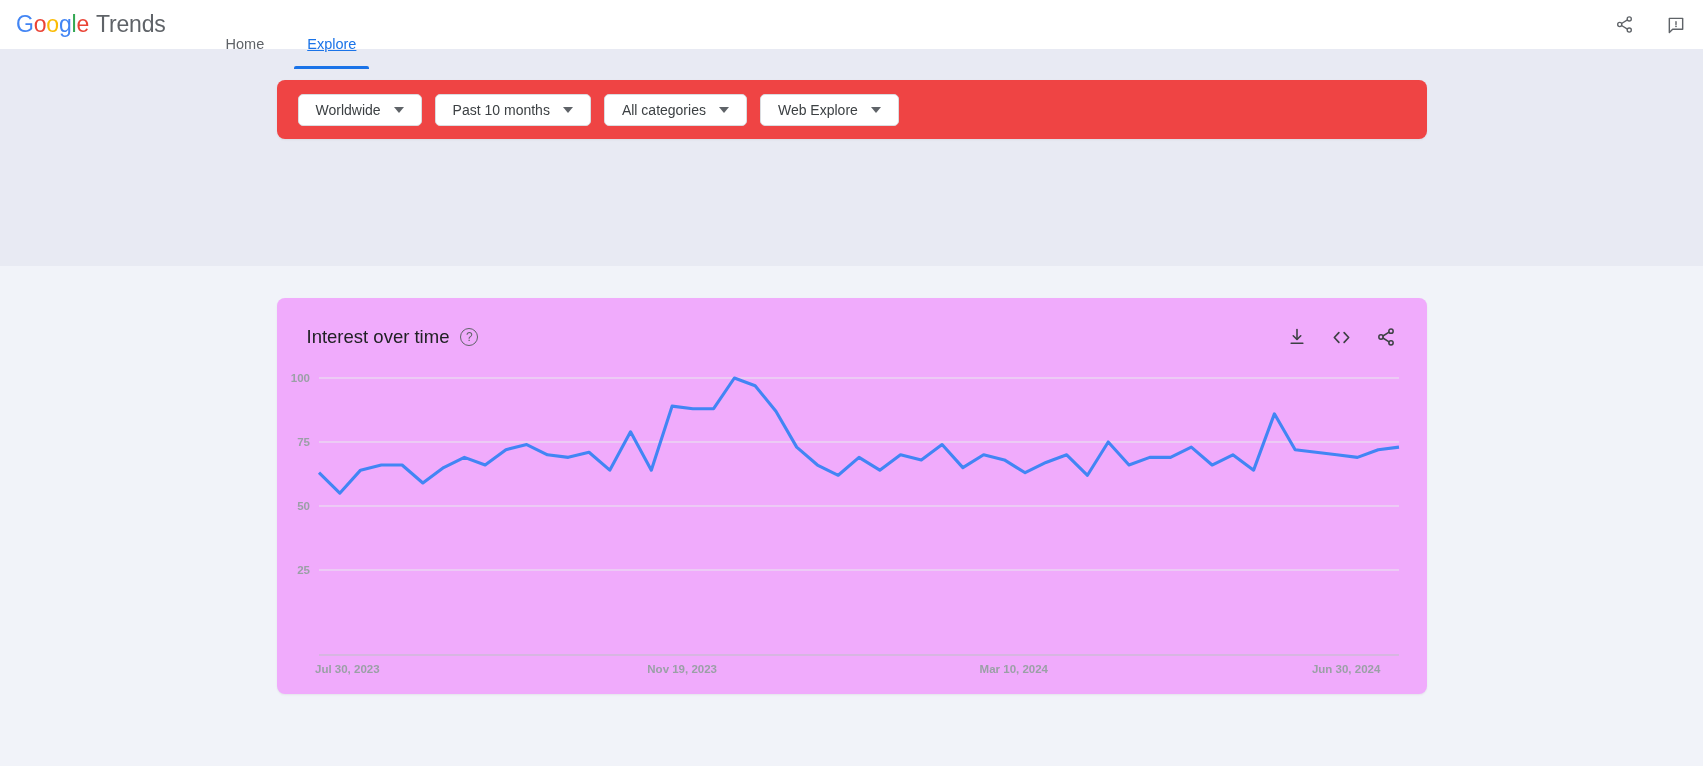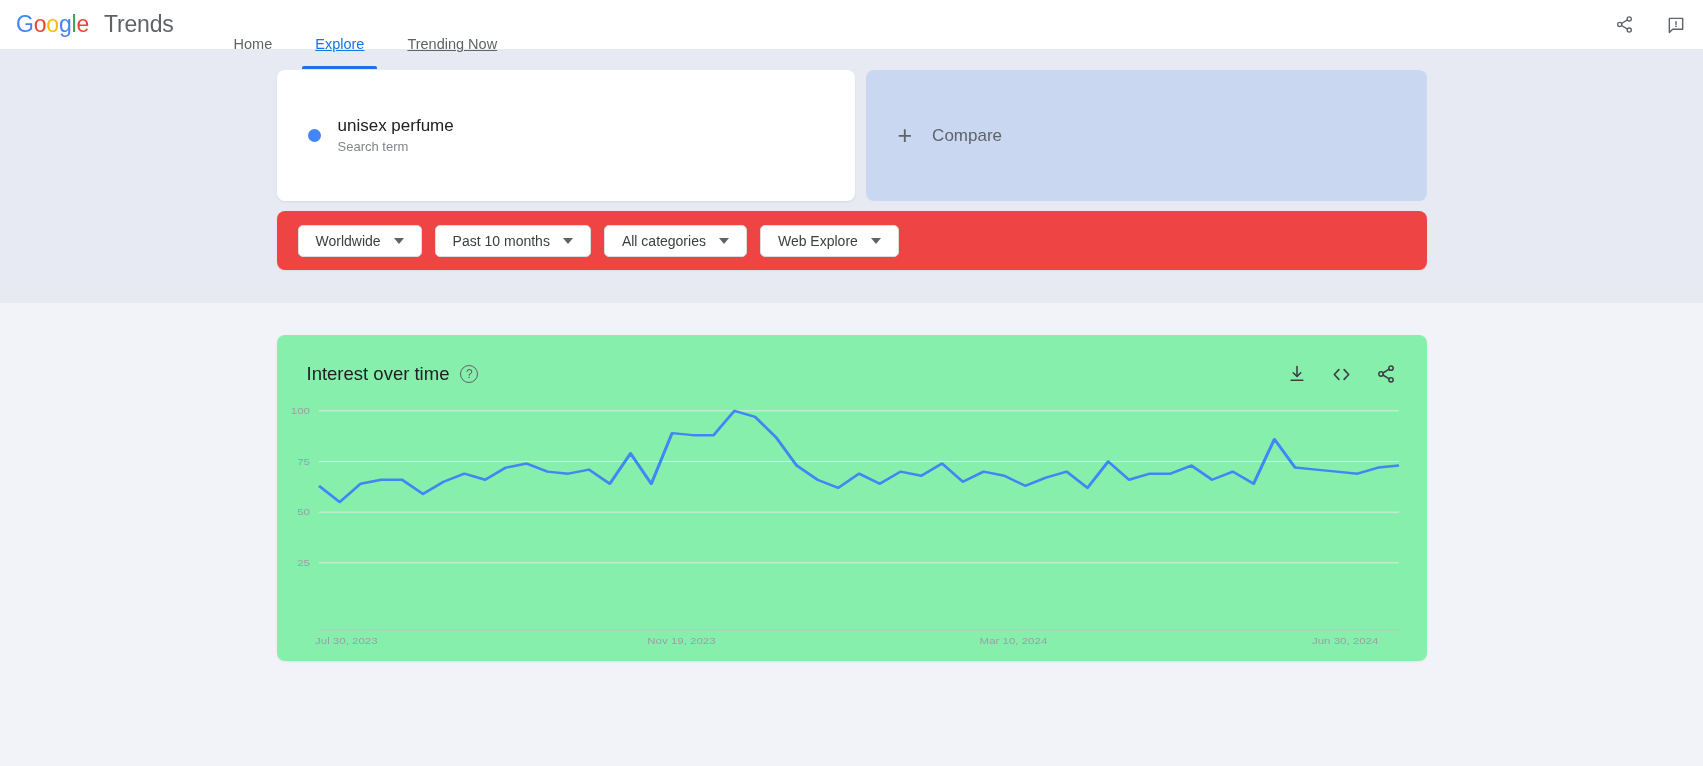--- a/index.html
+++ b/index.html
@@ -29,21 +29,21 @@
     white-space: nowrap;
     display: flex;
     align-items: baseline;
   }
   .brand .g1 { color: #4285F4; }
   .brand .o1 { color: #EA4335; }
   .brand .o2 { color: #FBBC05; }
   .brand .g2 { color: #4285F4; }
   .brand .l1 { color: #34A853; }
   .brand .e1 { color: #EA4335; }
-  .brand .word { color: #5f6368; margin-left: 15px; font-weight: 400; }
+  .brand .word { color: #5f6368; margin-left: 7px; font-weight: 400; }
 
   .nav {
     display: flex;
     align-items: stretch;
     height: 49px;
     margin-left: 47px;
     margin-top: 40px;
   }
   .nav-item {
     position: relative;
@@ -171,23 +171,23 @@
 
   
   .page-body {
     background: #f1f3f9;
     height: 500px;
     padding-top: 32px;
   }
   .chart-card {
     width: 1150px;
     margin: 0 auto;
-    background: #86efac;
+    background: #f0abfc;
     border-radius: 8px;
-    height: 326px;
+    height: 396px;
     position: relative;
     box-shadow: 0 1px 2px rgba(60,64,67,0.08);
   }
   .chart-head {
     display: flex;
     align-items: center;
     padding: 22px 31px 0 30px;
     height: 56px;
   }
   .chart-title {
@@ -214,20 +214,21 @@
     align-items: center;
     gap: 24px;
   }
   .tool { cursor: pointer; color: #3c4043; display:flex; align-items:center; }
 
   .plot-wrap {
     position: absolute;
     left: 0; right: 0;
     top: 60px;
     bottom: 0;
+    font-weight: bold;
   }
   .plot-svg { display: block; width: 100%; height: 100%; }
   .ytick { font-size: 11.5px; fill: #9aa0a6; font-family: "Liberation Sans", sans-serif; text-anchor: end; }
   .xtick { font-size: 11.5px; fill: #9aa0a6; font-family: "Liberation Sans", sans-serif; }
   .gridline { stroke: #e8eaed; stroke-width: 1; }
   .axisline { stroke: #bdc1c6; stroke-width: 1; }
   .series-path { fill: none; stroke: #4285f4; stroke-width: 3.1; stroke-linejoin: round; stroke-linecap: butt; }
 </style>
 </head>
 <body>
@@ -239,21 +240,20 @@
       <span class="o2">o</span>
       <span class="g2">g</span>
       <span class="l1">l</span>
       <span class="e1">e</span>
       <span class="word">Trends</span>
   </div>
 
   <div class="nav">
     <div class="nav-item">Home</div>
     <div class="nav-item active">Explore</div>
-    <div class="nav-item">Trending Now</div>
   </div>
 
   <div class="topbar-actions">
     <div class="icon-btn">
       <svg width="19" height="19" viewBox="0 0 24 24" fill="none" stroke="#5f6368" stroke-width="1.7" stroke-linecap="round" stroke-linejoin="round">
         <circle cx="18" cy="5" r="2.6"></circle>
         <circle cx="6" cy="12" r="2.6"></circle>
         <circle cx="18" cy="19" r="2.6"></circle>
         <line x1="8.3" y1="10.8" x2="15.7" y2="6.2"></line>
         <line x1="8.3" y1="13.2" x2="15.7" y2="17.8"></line>
@@ -265,34 +265,20 @@
         <line x1="12" y1="8" x2="12" y2="11.5" stroke-linecap="round"></line>
         <line x1="12" y1="13.6" x2="12" y2="13.8" stroke-linecap="round" stroke-width="2"></line>
       </svg>
     </div>
   </div>
 </div>
 
 <div class="search-band">
   <div class="band-inner">
 
-    <div class="terms-row">
-      <div class="term-card">
-        <div class="term-dot"></div>
-        <div class="term-texts">
-          <div class="term-title">unisex perfume</div>
-          <div class="term-sub">Search term</div>
-        </div>
-      </div>
-
-      <div class="compare-card">
-        <div class="plus-glyph">+</div>
-        <div class="compare-label">Compare</div>
-      </div>
-    </div>
 
     <div class="filter-bar">
       <div class="chip">
         <span>Worldwide</span>
         <span class="caret"></span>
       </div>
       <div class="chip">
         <span>Past 10 months</span>
         <span class="caret"></span>
       </div>

